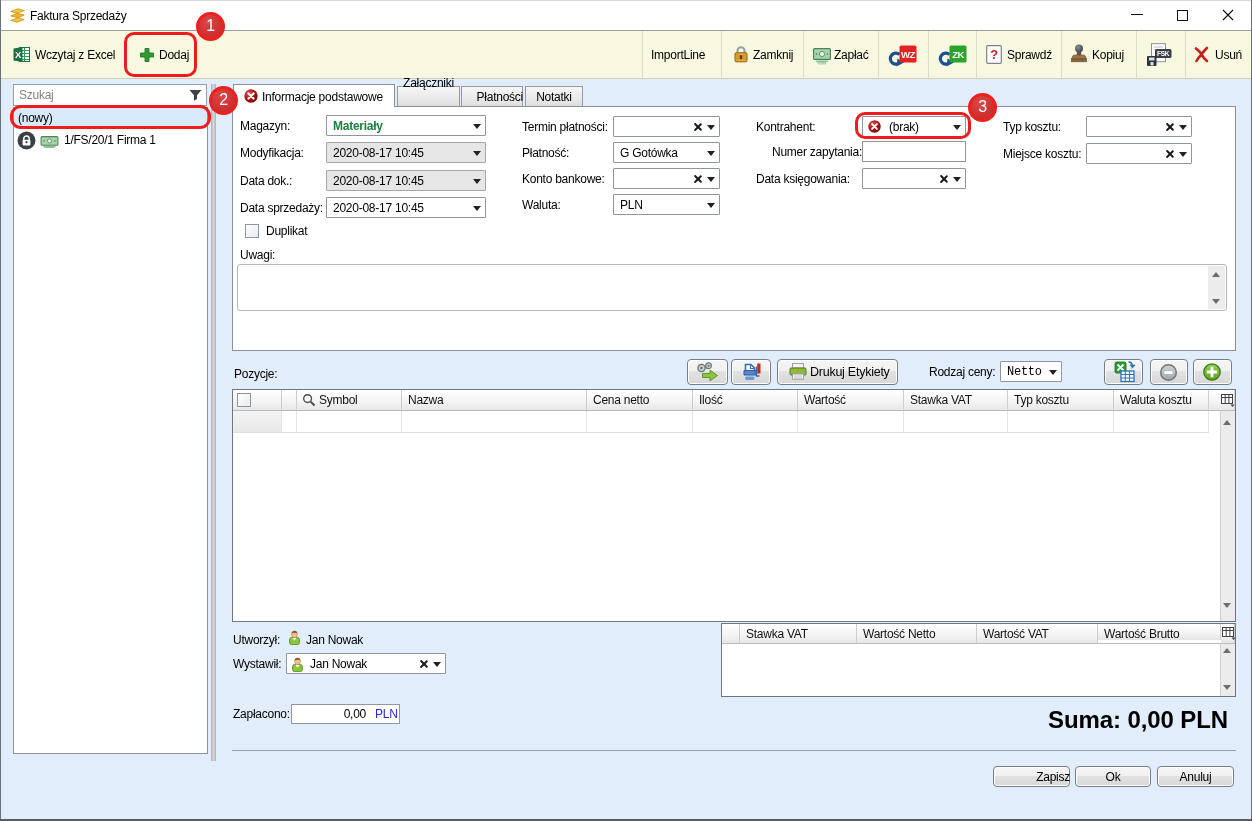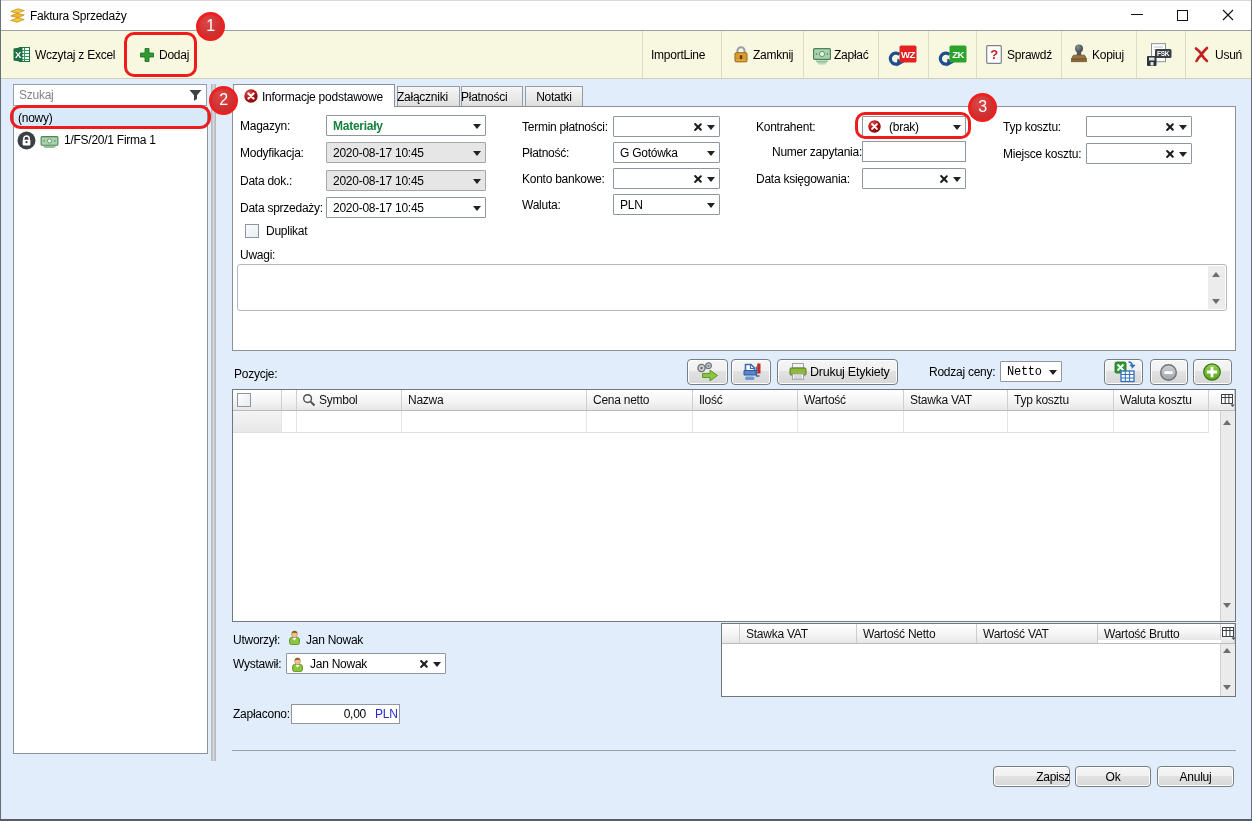--- a/index.html
+++ b/index.html
@@ -182,23 +182,23 @@
           <stop offset="0" stop-color="#e05050"></stop>
           <stop offset="0.55" stop-color="#b01212"></stop>
           <stop offset="1" stop-color="#7d0a0a"></stop>
         </radialGradient>
       </defs>
  <circle cx="7" cy="7" r="6.7" fill="url(#sp1)"></circle>
  <path d="M4.4 4.4 L9.6 9.6 M9.6 4.4 L4.4 9.6" stroke="#fff" stroke-width="2.1" stroke-linecap="round"></path>
 </svg>
 <div class="tx" style="left:262px;top:90px;z-index:4">Informacje podstawowe</div>
 <div class="ab" style="left:397px;top:86px;width:63px;height:20px;background:linear-gradient(#f6f6f6,#e9e9e9 60%,#dedede);border:1px solid #959ba1;border-bottom:none;box-sizing:border-box"></div>
-<div class="tx" style="left:397px;top:90px;width:63px;">Załączniki</div>
+<div class="tx" style="left:397px;top:76px;width:63px;text-align:center">Załączniki</div>
 <div class="ab" style="left:461px;top:86px;width:62px;height:20px;background:linear-gradient(#f6f6f6,#e9e9e9 60%,#dedede);border:1px solid #959ba1;border-bottom:none;box-sizing:border-box"></div>
-<div class="tx" style="left:461px;top:90px;width:62px;text-align:left">Płatności</div>
+<div class="tx" style="left:461px;top:90px;width:62px;text-align:right">Płatności</div>
 <div class="ab" style="left:525px;top:86px;width:58px;height:20px;background:linear-gradient(#f6f6f6,#e9e9e9 60%,#dedede);border:1px solid #959ba1;border-bottom:none;box-sizing:border-box"></div>
 <div class="tx" style="left:525px;top:90px;width:58px;text-align:center">Notatki</div>
 <div class="lbl" style="left:240px;top:119px">Magazyn:</div>
 <div class="lbl" style="left:240px;top:146px">Modyfikacja:</div>
 <div class="lbl" style="left:240px;top:174px">Data dok.:</div>
 <div class="lbl" style="left:240px;top:201px">Data sprzedaży:</div>
 <div class="combo" style="left:326px;top:115px;width:160px;height:21px">
       <div class="tx" style="left:6px;top:3px;color:#17803d;font-weight:bold">Materiały</div>
       <div class="arr" style="left:146px;top:8px"></div>
     </div>
@@ -417,20 +417,21 @@
  <rect x="0.5" y="0.5" width="11" height="9" fill="#fff" stroke="#3c4247"></rect>
  <line x1="0.5" y1="3.5" x2="11.5" y2="3.5" stroke="#3c4247"></line>
  <line x1="4.2" y1="0.5" x2="4.2" y2="9.5" stroke="#3c4247"></line>
       <line x1="7.9" y1="0.5" x2="7.9" y2="9.5" stroke="#3c4247"></line>
  <path d="M9.5 10.5 l4 0 -2 2.4z" fill="#3c4247"></path>
 </svg>
 
 <div class="sb" style="left:1220px;top:644px;width:15px;height:52px;background:#ebebeb;border-left:1px solid #d2d2d2;box-sizing:border-box"></div>
 <div class="tri-u" style="left:1223px;top:648px;border-bottom-color:#6e6e6e"></div>
 <div class="tri-d" style="left:1223px;top:685px;border-top-color:#6e6e6e"></div>
+<div class="lbl" style="right:24px;top:706px;font-size:24px;font-weight:bold;letter-spacing:-0.1px">Suma: 0,00 PLN</div>
 <div class="ab" style="left:232px;top:750px;width:1004px;height:1px;background:#9aa1a8"></div>
 <div class="gbtn" style="left:993px;top:766px;width:77px;height:21px"></div>
 <div class="tx" style="left:993px;top:770px;width:77px;text-align:right">Zapisz</div>
 <div class="gbtn" style="left:1075px;top:766px;width:76px;height:21px"></div>
 <div class="tx" style="left:1075px;top:770px;width:76px;text-align:center">Ok</div>
 <div class="gbtn" style="left:1157px;top:766px;width:77px;height:21px"></div>
 <div class="tx" style="left:1157px;top:770px;width:77px;text-align:center">Anuluj</div>
 <div class="ring" style="left:124px;top:32px;width:73px;height:45px"></div>
 <div class="ring" style="left:10px;top:105px;width:201px;height:24px;border-radius:11px"></div>
 <div class="ring" style="left:855px;top:112px;width:116px;height:27px"></div>

